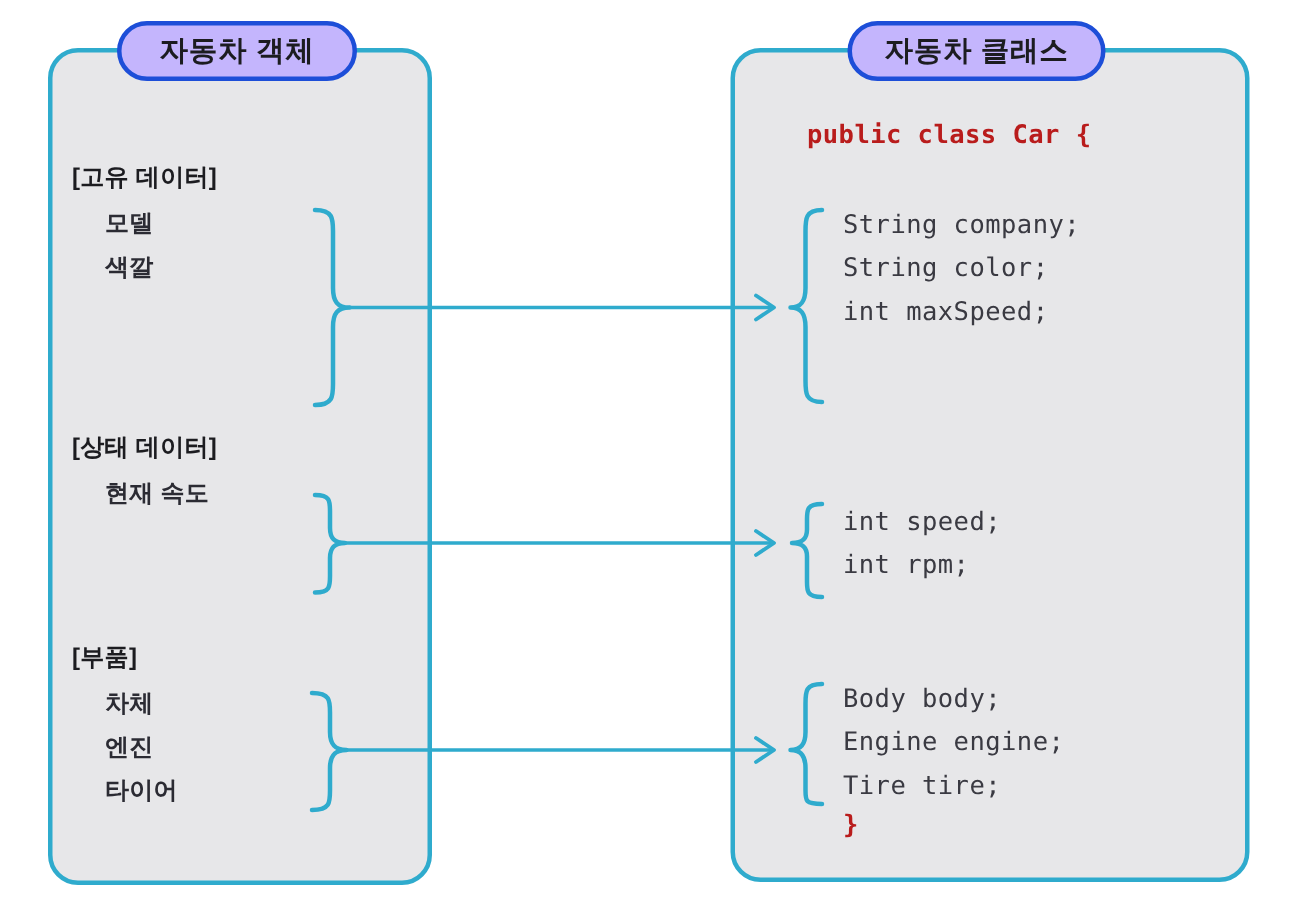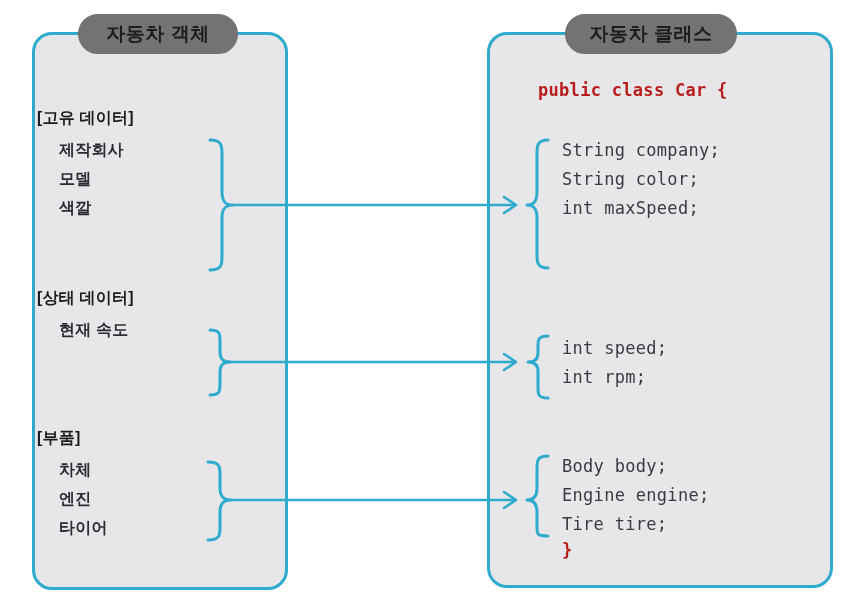--- a/index.html
+++ b/index.html
@@ -39,22 +39,22 @@
   #class-panel {
     left: 487px;
     top: 32px;
     width: 346px;
     height: 556px;
   }
 
   
   .title-pill {
     position: absolute;
-    background: #737373;
-    border: 3px solid #737373;
+    background: #c4b5fd;
+    border: 3px solid #1d4ed8;
     border-radius: 22px;
     height: 40px;
     display: flex;
     align-items: center;
     justify-content: center;
     box-sizing: border-box;
     z-index: 5;
   }
   .title-pill span {
     font-size: 19px;
@@ -70,21 +70,21 @@
   }
   #class-title-pill {
     left: 565px;
     top: 14px;
     width: 172px;
   }
 
   
   .obj-group {
     position: absolute;
-    left: 37px;
+    left: 48px;
   }
   .group-header {
     font-size: 16px;
     font-weight: bold;
     color: #1c1c20;
     white-space: nowrap;
     margin-bottom: 6px;
     letter-spacing: 0.2px;
   }
   .group-item {
@@ -165,21 +165,20 @@
 <div class="stage">
 
   <div class="panel" id="object-panel"></div>
 
   <div class="title-pill" id="object-title-pill">
     <span>자동차 객체</span>
   </div>
 
   <div class="obj-group" id="group-unique">
     <div class="group-header">[고유 데이터]</div>
-    <div class="group-item">제작회사</div>
     <div class="group-item">모델</div>
     <div class="group-item">색깔</div>
   </div>
 
   <div class="obj-group" id="group-state">
     <div class="group-header">[상태 데이터]</div>
     <div class="group-item">현재 속도</div>
   </div>
 
   <div class="obj-group" id="group-parts">

